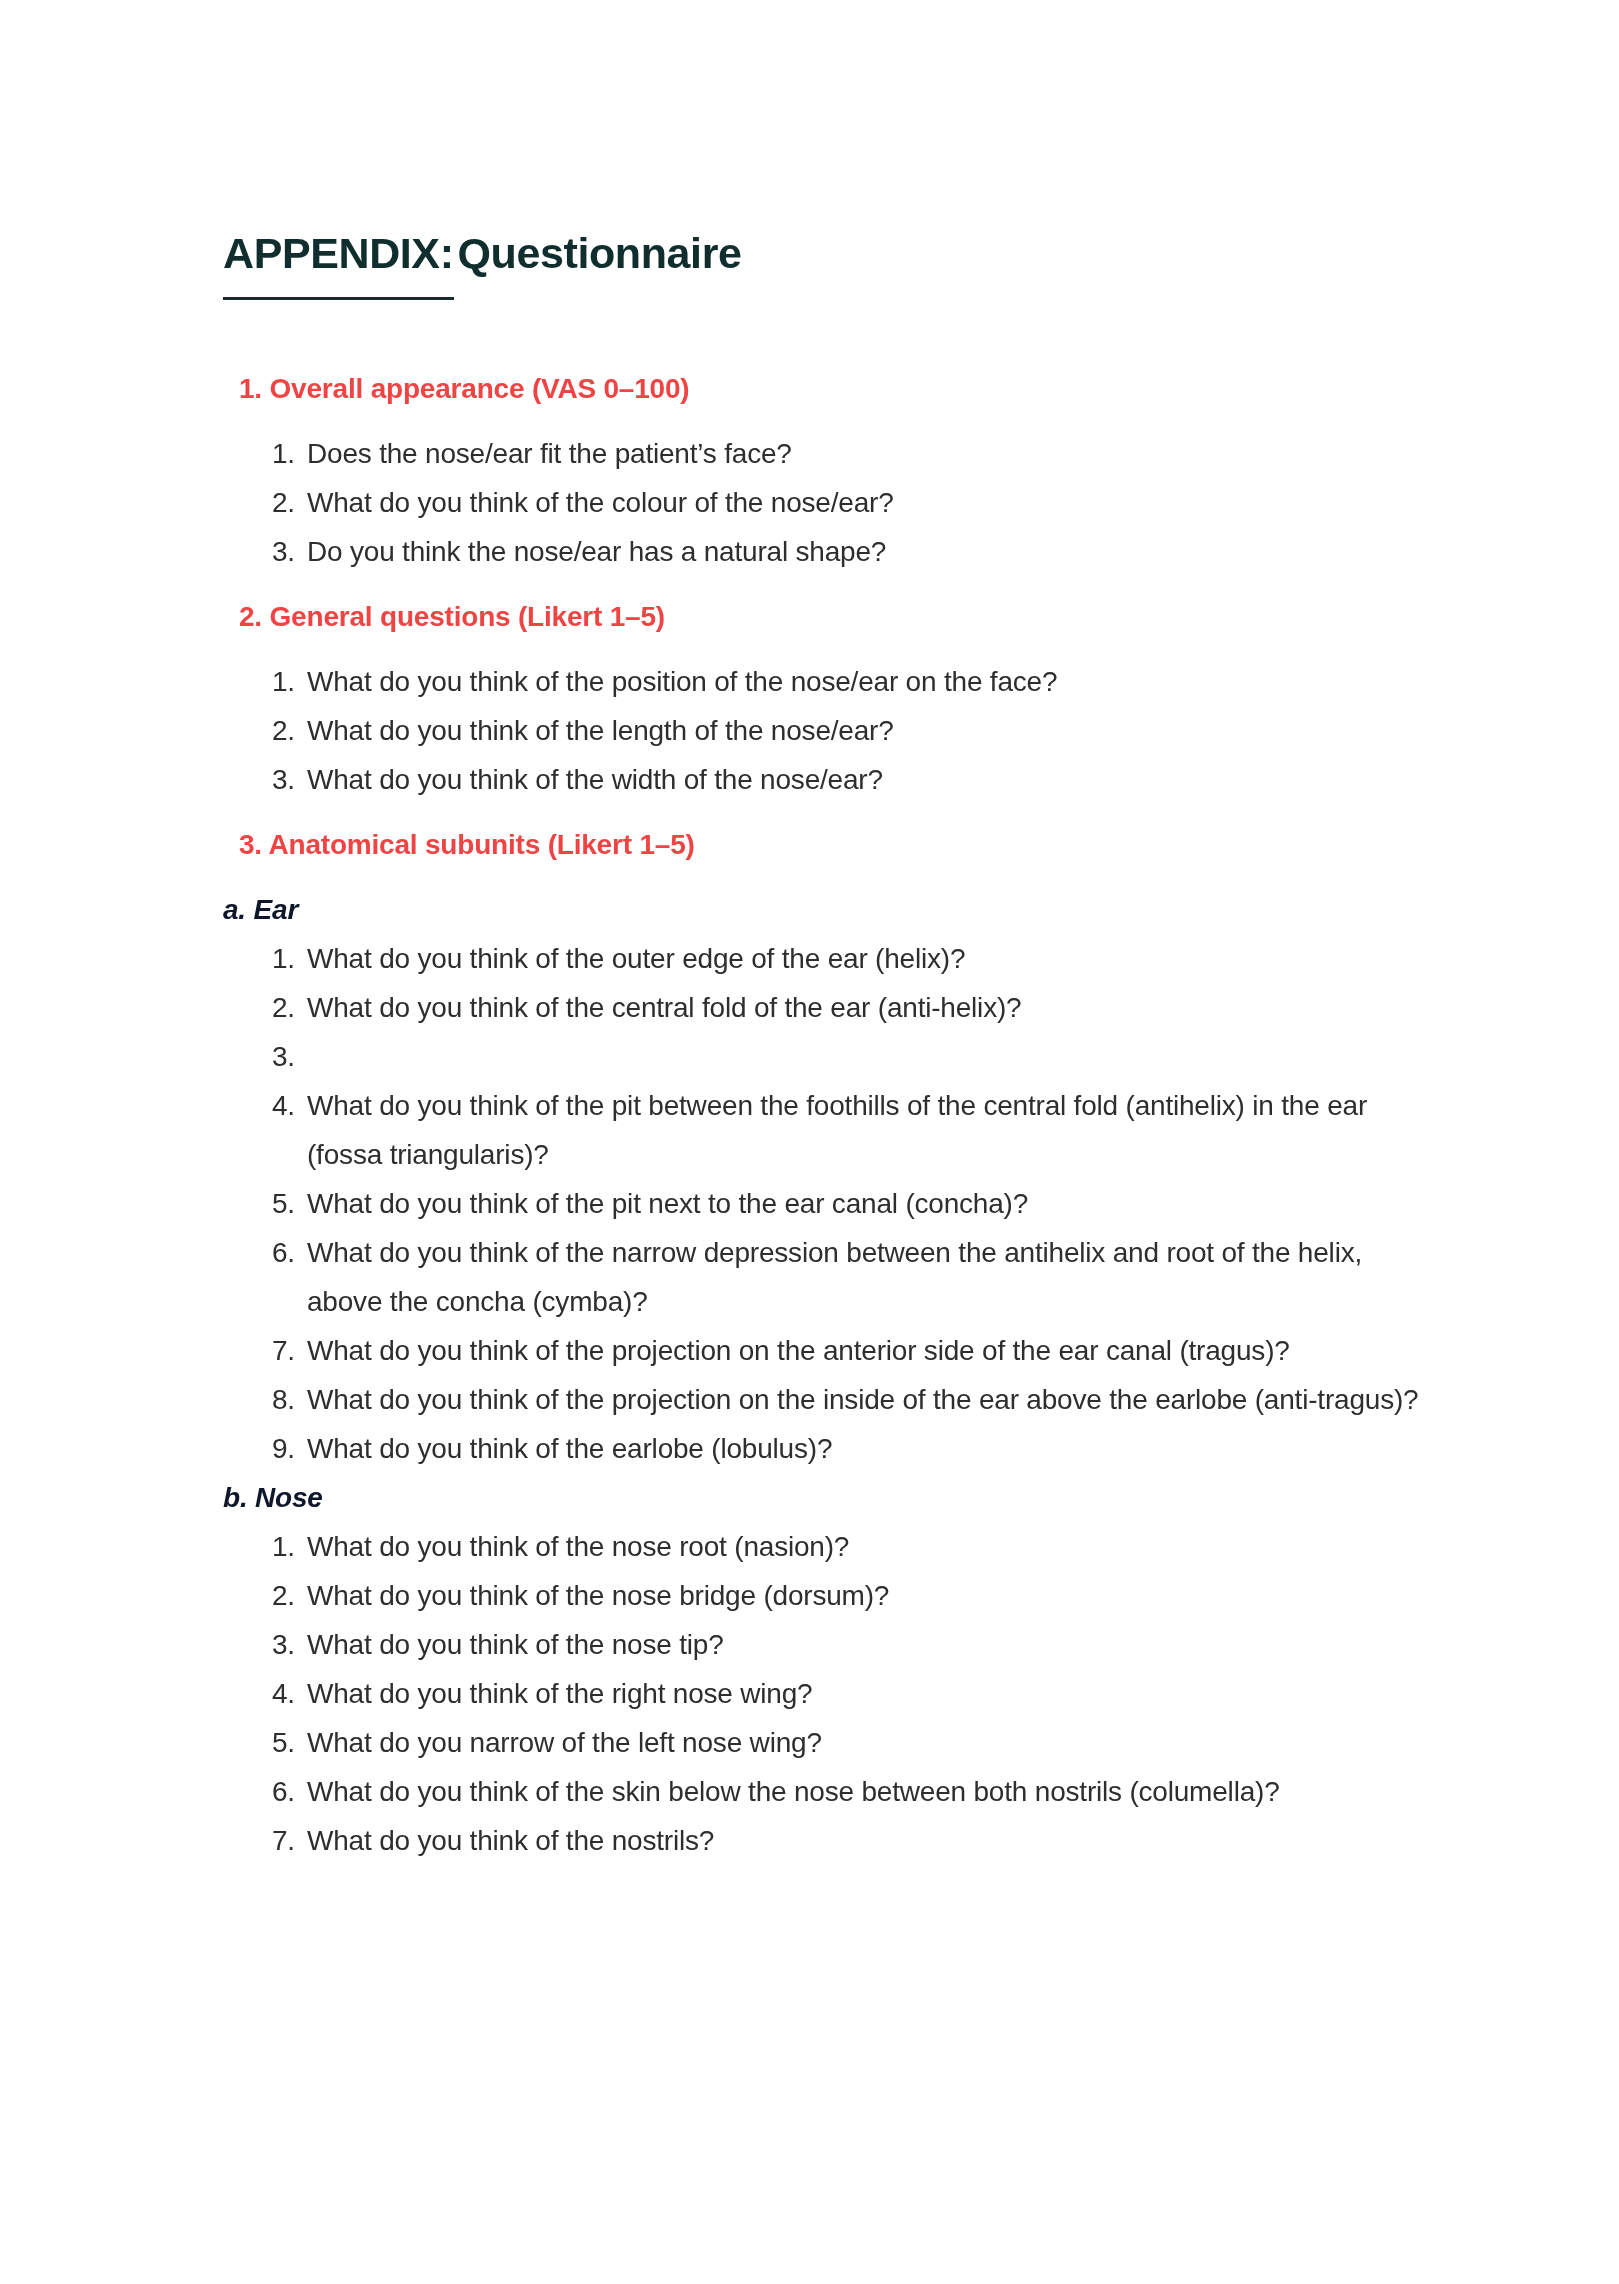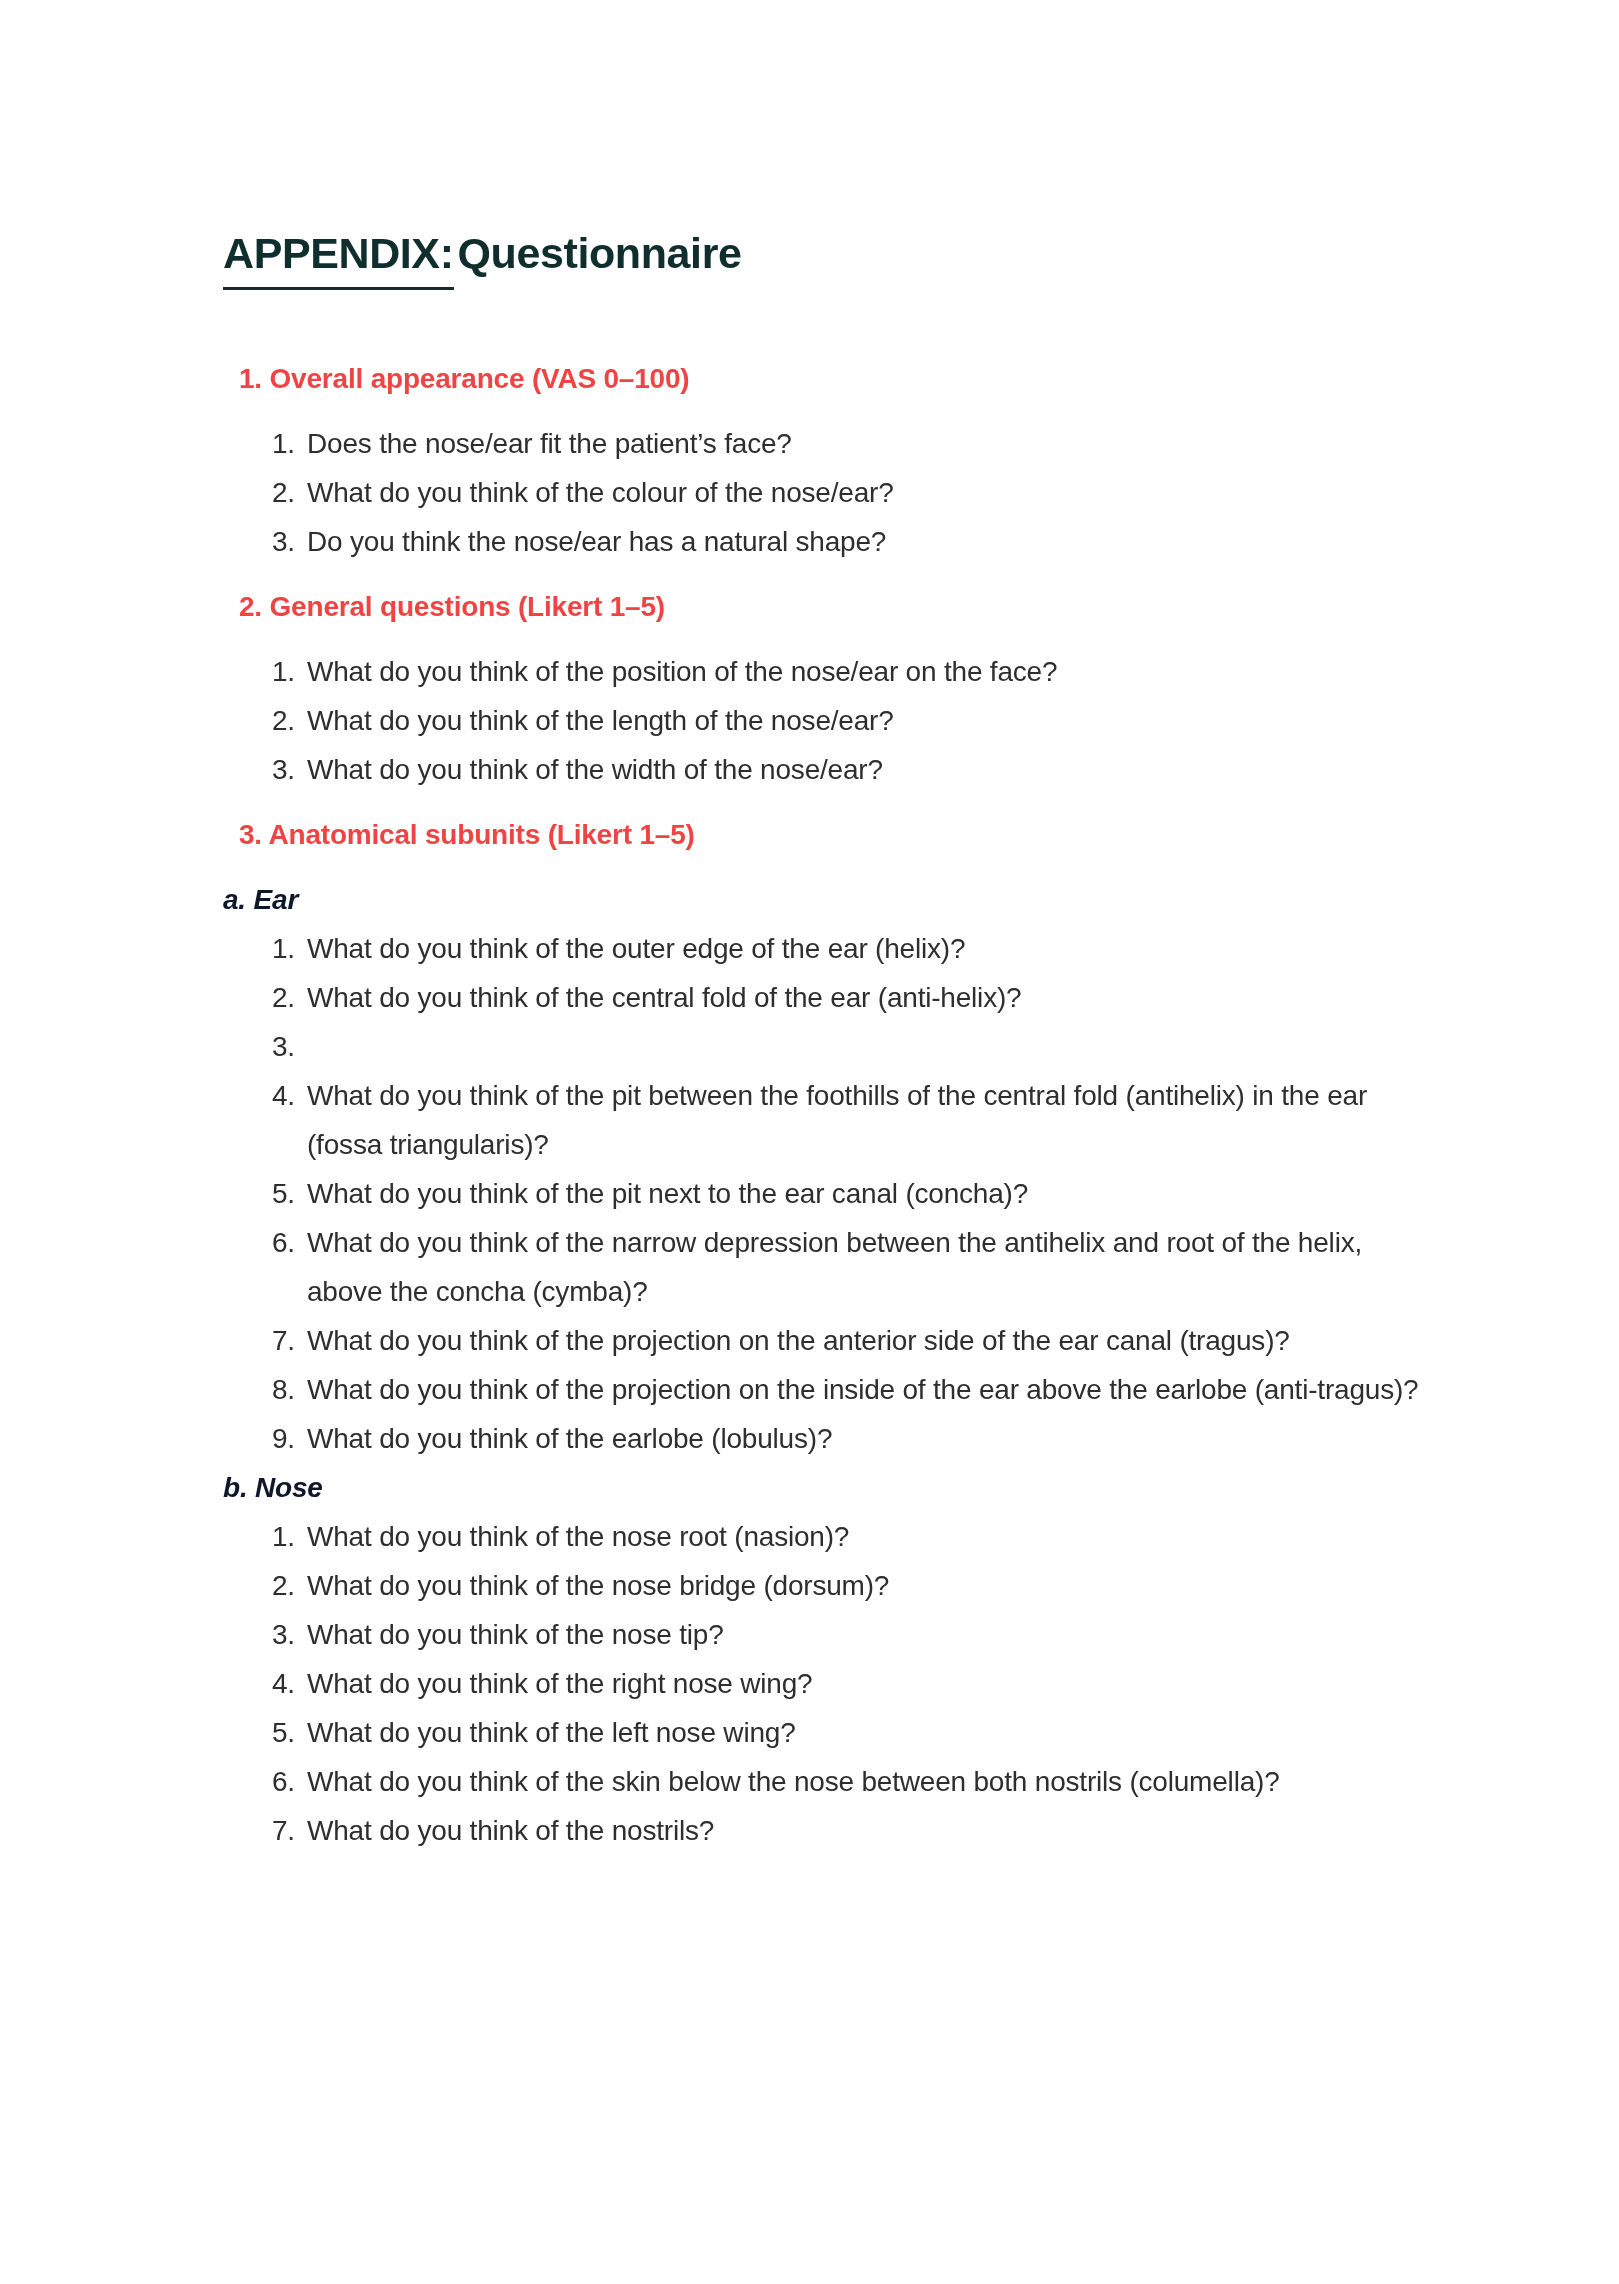--- a/index.html
+++ b/index.html
@@ -23,21 +23,21 @@
     font-size: 43px;
     font-weight: bold;
     color: #112e2e;
     letter-spacing: -0.4px;
     line-height: 47px;
     margin: 0 0 64px 0;
   }
   .title-underlined {
     display: inline-block;
     border-bottom: 3.8px solid #1b2a2a;
-    padding-bottom: 10px;
+    padding-bottom: 20px;
   }
   .title-rest { margin-left: 4px; }
   .line { line-height: 49px; font-size: 28px; letter-spacing: -0.2px; }
   .sec-heading {
     font-weight: bold;
     color: #ef4444;
     margin: 16px;
   }
   .sub-heading {
     font-weight: bold;
@@ -141,21 +141,21 @@
     <div class="line q">
       <span class="qnum">3.</span>
       <span class="qtext">What do you think of the nose tip?</span>
     </div>
     <div class="line q">
       <span class="qnum">4.</span>
       <span class="qtext">What do you think of the right nose wing?</span>
     </div>
     <div class="line q">
       <span class="qnum">5.</span>
-      <span class="qtext">What do you think of the left nose wing?</span>
+      <span class="qtext">What do you narrow of the left nose wing?</span>
     </div>
     <div class="line q">
       <span class="qnum">6.</span>
       <span class="qtext">What do you think of the skin below the nose between both nostrils (columella)?</span>
     </div>
     <div class="line q">
       <span class="qnum">7.</span>
       <span class="qtext">What do you think of the nostrils?</span>
     </div>
 

